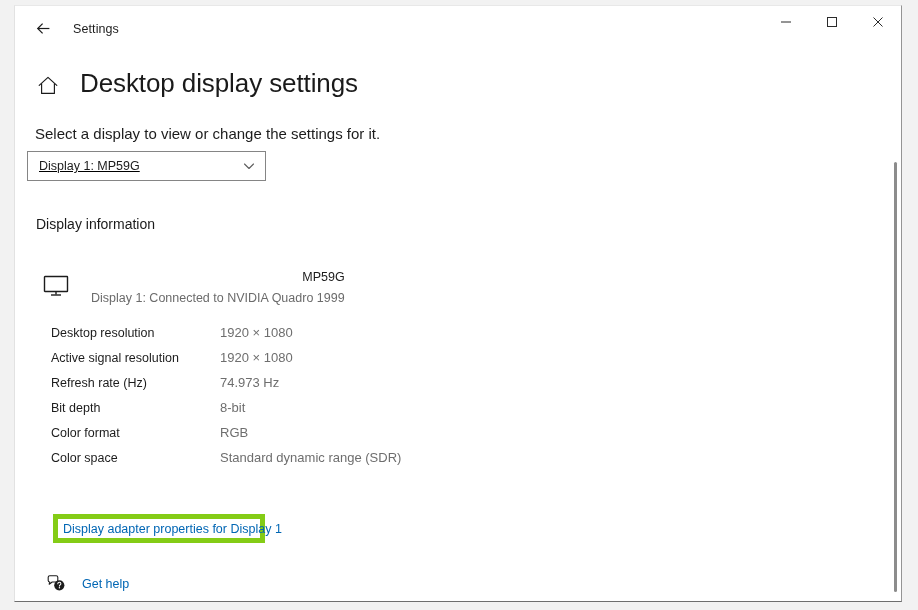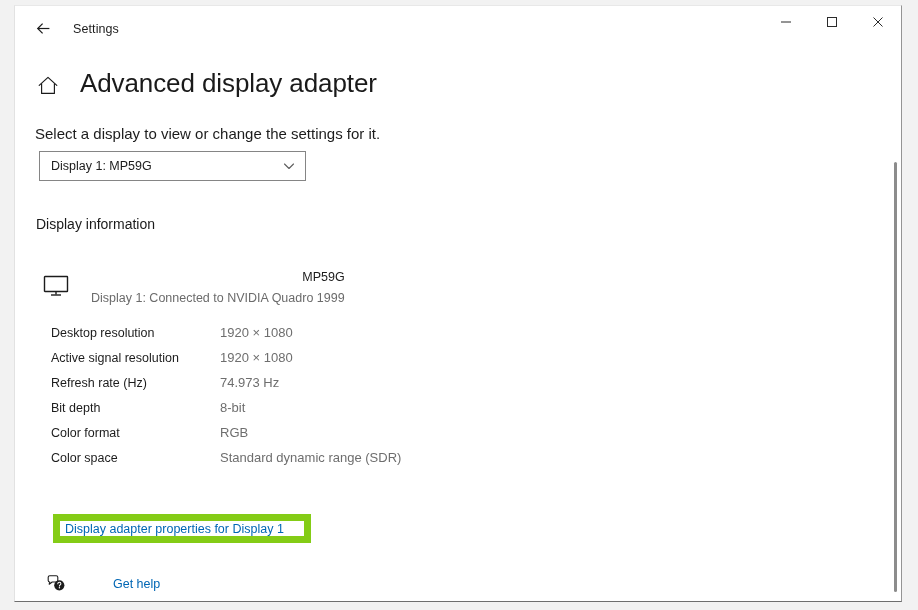--- a/index.html
+++ b/index.html
@@ -126,30 +126,31 @@
     position: absolute;
     left: 20px;
     top: 75px;
     font-size: 15px;
     color: #1c1c1c;
     white-space: nowrap;
   }
 
   #display-select {
     position: absolute;
-    left: 24px;
+    left: 12px;
     top: 101px;
-    width: 267px;
+    width: 239px;
     height: 30px;
     border: 1px solid #858585;
     background: #ffffff;
     box-sizing: border-box;
     display: flex;
     align-items: center;
     cursor: default;
+    text-decoration: underline;
   }
   #display-select-value {
     font-size: 12.5px;
     color: #1c1c1c;
     margin-left: 11px;
     white-space: nowrap;
   }
   #display-select-chevron {
     position: absolute;
     right: 9px;
@@ -227,42 +228,41 @@
     font-size: 13px;
     color: #6e6e6e;
     white-space: nowrap;
   }
 
   
   #adapter-link-wrap {
     position: absolute;
     left: 38px;
     top: 464px;
-    width: 258px;
+    width: 212px;
     height: 29px;
-    border: 7px solid #84cc16;
+    border: 5px solid #84cc16;
     box-sizing: border-box;
     display: flex;
     align-items: center;
   }
   #adapter-link {
     font-size: 12.5px;
     color: #0066b4;
     white-space: nowrap;
     margin-left: 5px;
     cursor: default;
   }
 
   
   .footer-link-row {
     position: absolute;
     left: 30px;
     display: flex;
     align-items: center;
-    gap: 31px;
   }
   #get-help-row { top: 523px; }
   .footer-icon {
     width: 22px;
     height: 22px;
     display: flex;
     align-items: center;
     justify-content: center;
   }
   .footer-label {
@@ -340,21 +340,21 @@
 
     <div id="content">
 
       <div id="page-header">
         <div id="home-icon">
           <svg width="24" height="24" viewBox="0 0 24 24">
             <path d="M3.2 11.4 L12 3.4 L20.8 11.4" fill="none" stroke="#1a1a1a" stroke-width="1.15" stroke-linejoin="round" stroke-linecap="round"></path>
             <path d="M5.6 9.6 L5.6 19.4 L18.4 19.4 L18.4 9.6" fill="none" stroke="#1a1a1a" stroke-width="1.15" stroke-linejoin="round"></path>
           </svg>
         </div>
-        <div id="page-title">Advanced display adapter</div>
+        <div id="page-title">Desktop display settings</div>
       </div>
 
       <div id="select-label">Select a display to view or change the settings for it.</div>
 
       <div id="display-select">
         <span id="display-select-value">Display 1: MP59G</span>
         <span id="display-select-chevron">
           <svg width="14" height="14" viewBox="0 0 14 14">
             <path d="M2.5 5 L7 9.5 L11.5 5" fill="none" stroke="#5e5e5e" stroke-width="1.1" stroke-linecap="round" stroke-linejoin="round"></path>
           </svg>

